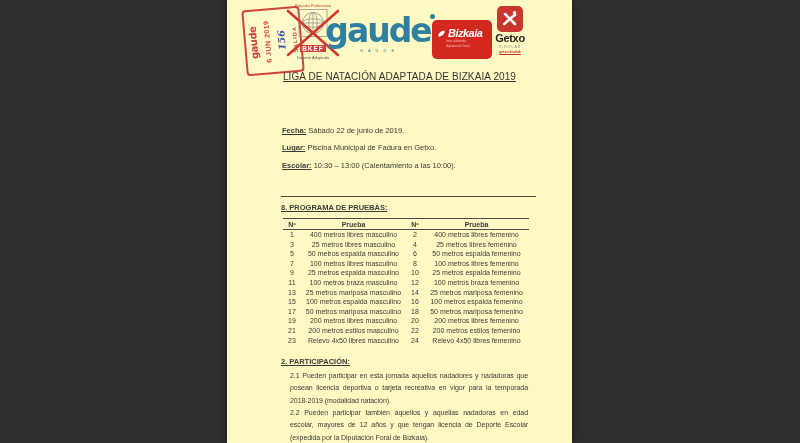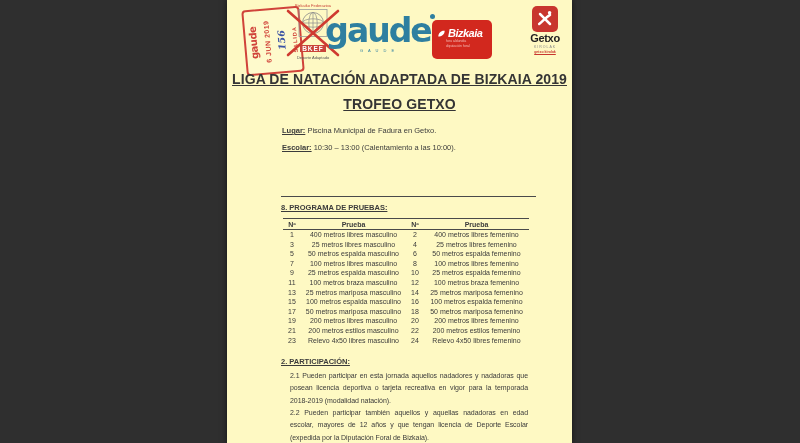--- a/index.html
+++ b/index.html
@@ -27,29 +27,29 @@
   .gaude-logo { position:absolute; left:92px; top:14px; width:118px; text-align:center; }
   .gaude-word { font-family:"DejaVu Sans", sans-serif; font-weight:bold; font-size:33px; line-height:33px; color:#2e7fa0; letter-spacing:-2px; }
   .gaude-dot { position:absolute; right:2px; top:0px; width:5px; height:5px; border-radius:50%; background:#2e7fa0; }
   .gaude-sub { font-size:4px; color:#2e7fa0; letter-spacing:2px; margin-top:1px; }
 
   .bizkaia-logo { position:absolute; left:205px; top:20px; width:60px; height:39px; background:#d2281e; border-radius:5px; color:#fff; padding:7px 4px 2px 5px; }
   .bizkaia-row { display:flex; align-items:flex-end; gap:2px; }
   .bizkaia-name { font-size:11px; font-weight:bold; font-style:italic; letter-spacing:-.5px; }
   .bizkaia-sub { font-size:3.5px; line-height:4.5px; color:#f4b9b4; margin-left:9px; }
 
-  .getxo-logo { position:absolute; left:262px; top:6px; width:42px; text-align:center;margin-left:35px; }
+  .getxo-logo { position:absolute; left:262px; top:6px; width:42px; text-align:center; }
   .getxo-box { width:26px; height:26px; margin:0 auto; background:#c8362e; border-radius:5px; display:flex; align-items:center; justify-content:center; }
   .getxo-name { font-size:11px; font-weight:bold; color:#222; line-height:13px; letter-spacing:-.3px; }
   .getxo-sub { font-size:3.5px; color:#888; letter-spacing:1px; line-height:4.5px; }
   .getxo-sub2 { font-size:3.5px; color:#c8362e; font-weight:bold; text-decoration:underline; line-height:5px; }
 
   
   .headings { position:absolute; top:71px; left:0; width:100%; text-align:center; }
-  .headings div { font-size:14px; font-weight:bold; text-decoration:underline; color:#353535; margin-bottom:8.5px; letter-spacing:.1px; }
+  .headings div { font-size:10px; font-weight:normal; text-decoration:underline; color:#353535; margin-bottom:8.5px; letter-spacing:.1px; }
 
   
   .info { position:absolute; top:126px; left:55px; right:28px; font-size:7.5px; }
   .info-line { margin-bottom:8.4px; }
   .lbl { font-weight:bold; text-decoration:underline; }
 
   .rule { position:absolute; top:196px; left:54px; right:36px; border-top:1.5px solid #4a4a4a; }
 
   
   .sec1-head { position:absolute; top:203px; left:54px; font-size:7.5px; font-weight:bold; text-decoration:underline; }
@@ -128,24 +128,24 @@
           </svg>
         </div>
         <div class="getxo-name">Getxo</div>
         <div class="getxo-sub">KIROLAK</div>
         <div class="getxo-sub2">getxo kirolak</div>
       </div>
     </div>
 
     <div class="headings">
       <div>LIGA DE NATACIÓN ADAPTADA DE BIZKAIA 2019</div>
-      <div>TROFEO GETXO</div>
     </div>
 
     <div class="info">
+      <div class="info-line"><span class="lbl">Fecha:</span><span> Sábado 22 de junio de 2019.</span></div>
       <div class="info-line"><span class="lbl">Lugar:</span><span> Piscina Municipal de Fadura en Getxo.</span></div>
       <div class="info-line"><span class="lbl">Escolar:</span><span> 10:30 – 13:00 (Calentamiento a las 10:00).</span></div>
     </div>
 
     <div class="rule"></div>
 
     <div class="sec1-head">8. PROGRAMA DE PRUEBAS:</div>
     <table class="events">
       <thead>
         <tr>

